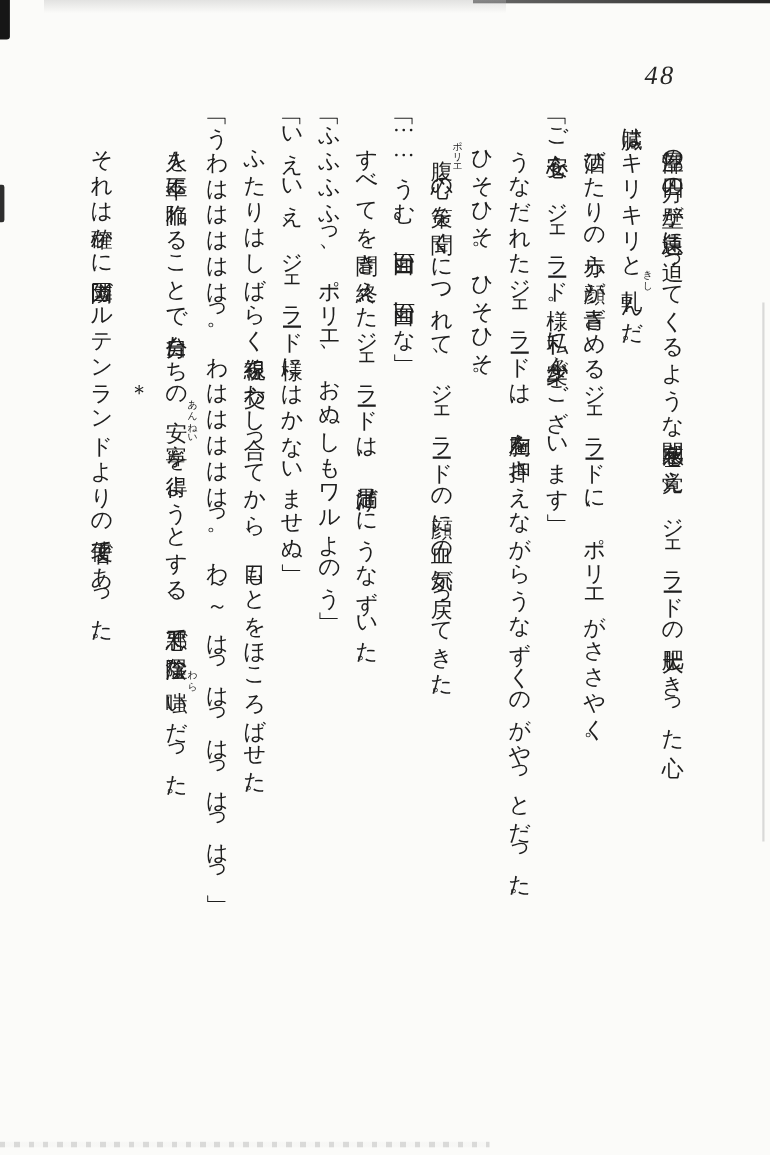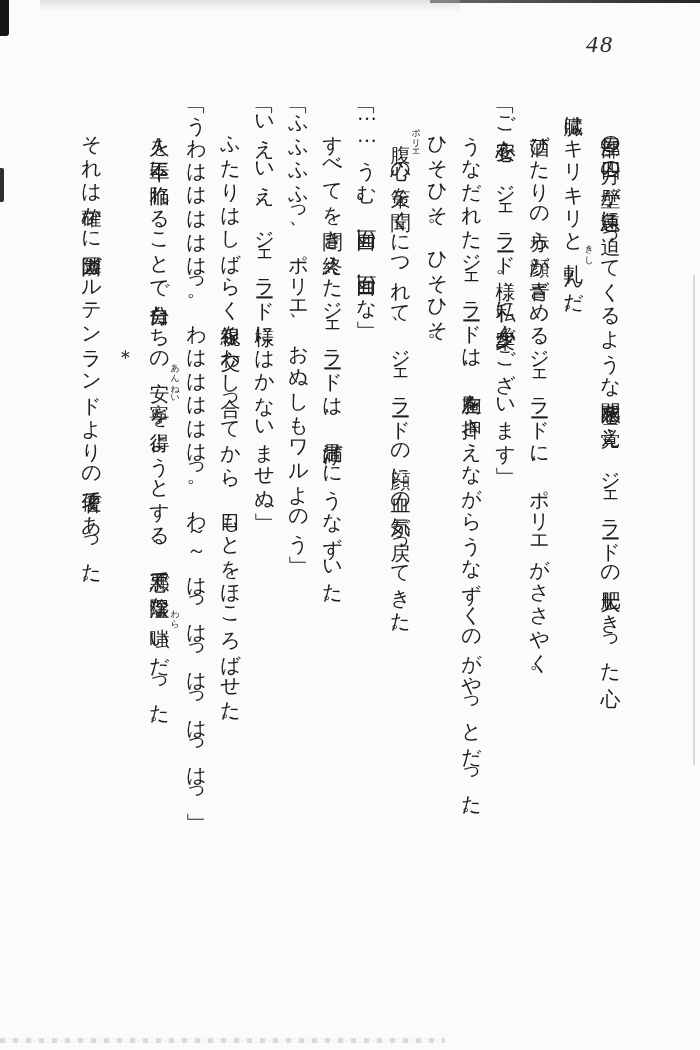--- a/index.html
+++ b/index.html
@@ -34,21 +34,21 @@
   ruby { ruby-position: over; }
   rt {
     font-size: 9px;
     letter-spacing: 0;
     color: var(--ink, #1e1e1e);
   }
 
   
   .page-number {
     position: absolute;
-    top: 31px; left: 586px;
+    top: 56px; left: 586px;
     font-size: 24px;
     font-style: italic;
     letter-spacing: 2px;
     color: #262626;
   }
 
   
   .art { position: absolute; pointer-events: none; }
   .art-top-line {
     left: 430px; top: 0; width: 270px; height: 3px;

